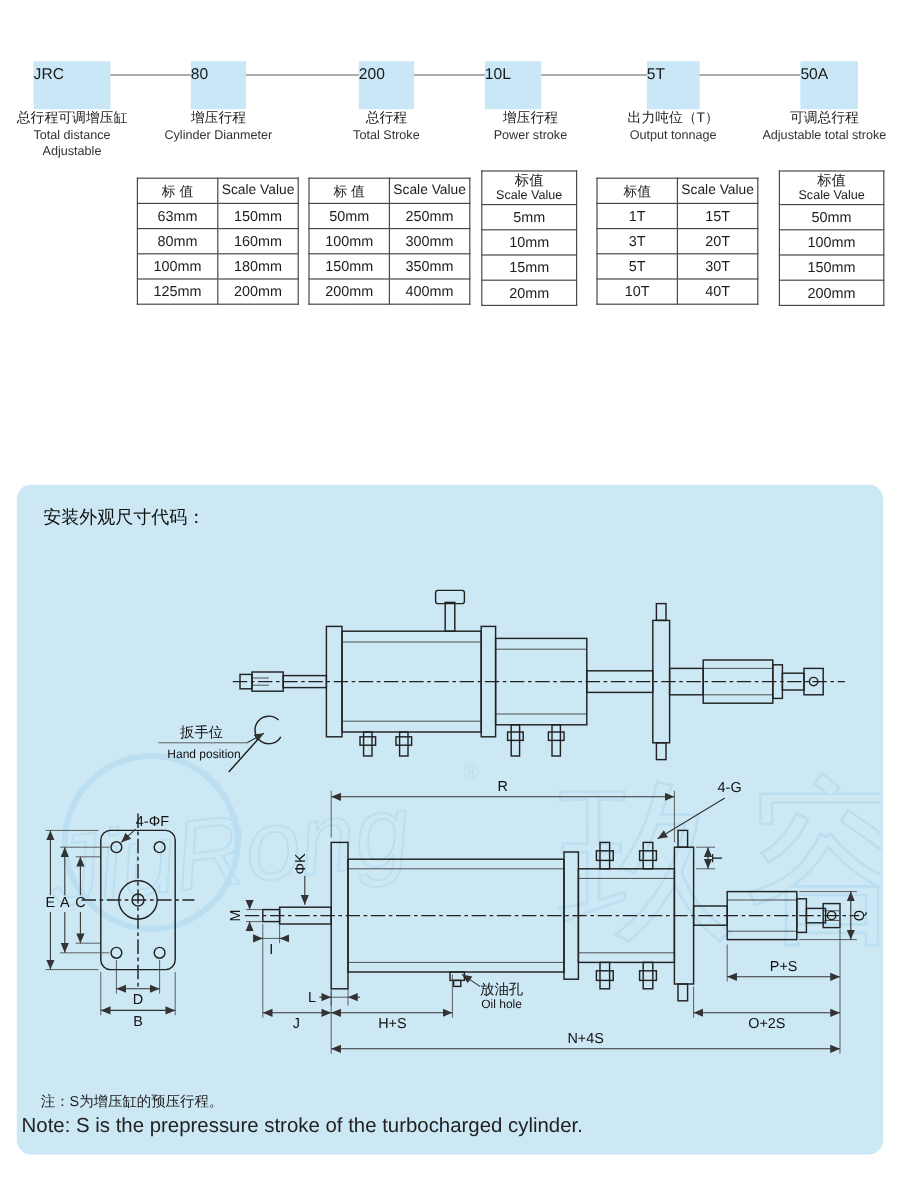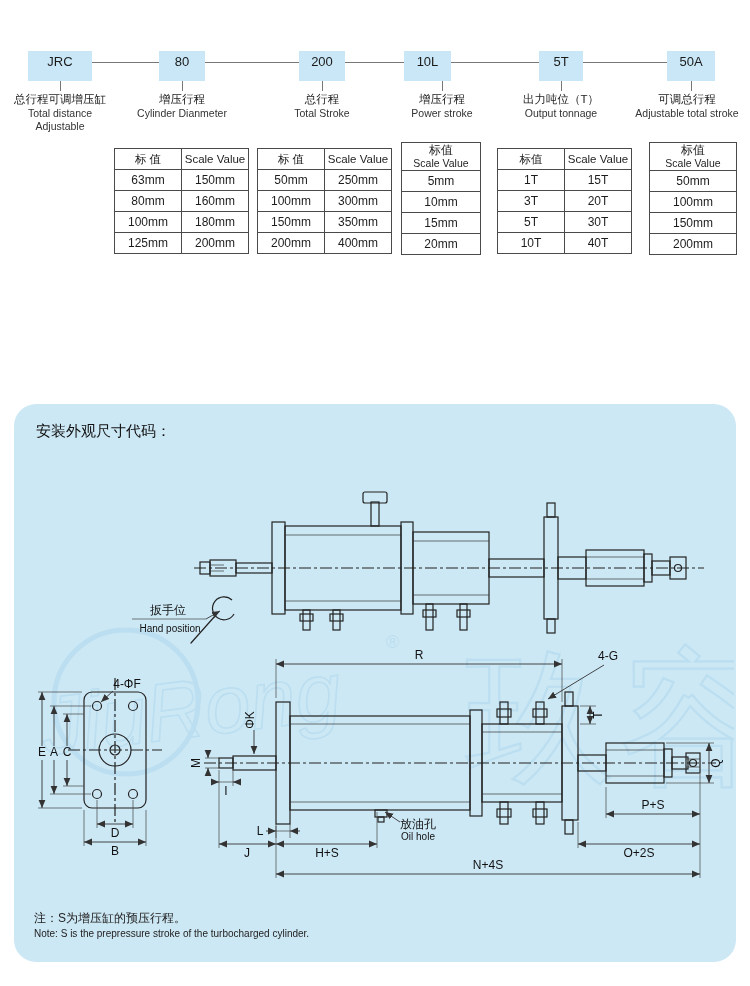--- a/index.html
+++ b/index.html
@@ -6,41 +6,41 @@
   .page{position:relative;width:750px;height:986px;background:#fff;overflow:hidden;
         font-family:"Liberation Sans","DejaVu Sans",sans-serif;color:#222;}
   
   .header-wrap{position:absolute;top:14px;left:24px;display:flex;align-items:stretch;}
   .header-sq{width:12px;height:26px;background:#0a0a0a;margin-right:2px;}
   .header-bar{background:#1c2b77;color:#fff;font-size:14.5px;font-weight:bold;
               padding:4px 16px 4px 10px;line-height:18px;letter-spacing:1px;white-space:nowrap;}
   
   .hline{position:absolute;top:62px;left:60px;width:631px;height:1px;background:#777;}
   .vline{position:absolute;top:73px;width:1px;height:18px;background:#777;}
-  .code-box{position:absolute;top:51px;height:30px;background:#c9e7f6;text-align:center;
+  .code-box{position:absolute;top:51px;height:40px;background:#c9e7f6;text-align:left;
             line-height:22px;font-size:13px;color:#1a1a1a;}
   .seg-label{position:absolute;top:92px;text-align:center;}
   .seg-label .cn{font-size:11.5px;line-height:15px;color:#222;}
   .seg-label .en{font-size:10.5px;line-height:13px;color:#333;}
   
   .vt{position:absolute;border-collapse:collapse;background:#fff;}
   .vt th,.vt td{border:1px solid #4a4a4a;text-align:center;font-weight:400;padding:0 2px;color:#1d1d1d;}
   .vt th{height:20px;font-size:11.5px;}
   .vt td{height:20px;font-size:12px;}
   .vt.two td,.vt.two th{width:62px;margin-top:26px;}
   .vt.w78 td,.vt.w78 th{width:74px;}
   .vt.w88 td,.vt.w88 th{width:82px;}
   .hdr-stack div:first-child{font-size:12px;line-height:14px;}
   .hdr-stack div:last-child{font-size:10.5px;line-height:13px;}
   
-  .panel{position:absolute;left:14px;top:404px;width:722px;height:558px;background:#cde8f5;border-radius:22px;}
+  .panel{position:absolute;left:14px;top:404px;width:722px;height:558px;background:#cde8f5;border-radius:12px;}
   .panel-title-cn{position:absolute;left:22px;top:18px;font-size:15px;color:#111;}
   .panel-title-en{position:absolute;left:22px;top:41px;font-size:15px;color:#111;}
   .note-cn{position:absolute;left:20px;top:506px;font-size:12px;color:#222;}
-  .note-en{position:absolute;left:20px;top:524px;font-size:10px;color:#222;}
+  .note-en{position:absolute;left:4px;top:524px;font-size:17px;color:#222;}
   .draw-svg{position:absolute;left:0;top:58px;}
   
   .part rect,.part circle,.part path{fill:none;stroke:#222;stroke-width:1.2;}
   .part line{stroke:#222;stroke-width:1.2;}
   line.thin{stroke:#333;stroke-width:0.7;}
   .cl{stroke:#5a7d96;stroke-width:0.8;fill:none;stroke-dasharray:12 3 3 3;}
   .ext{stroke:#444;stroke-width:0.7;fill:none;}
   .dim{stroke:#333;stroke-width:0.9;fill:none;}
   .dimlbl{font-size:12px;fill:#111;font-family:"Liberation Sans","DejaVu Sans",sans-serif;}
   .smlbl{font-size:10px;fill:#111;font-family:"Liberation Sans","DejaVu Sans",sans-serif;}

